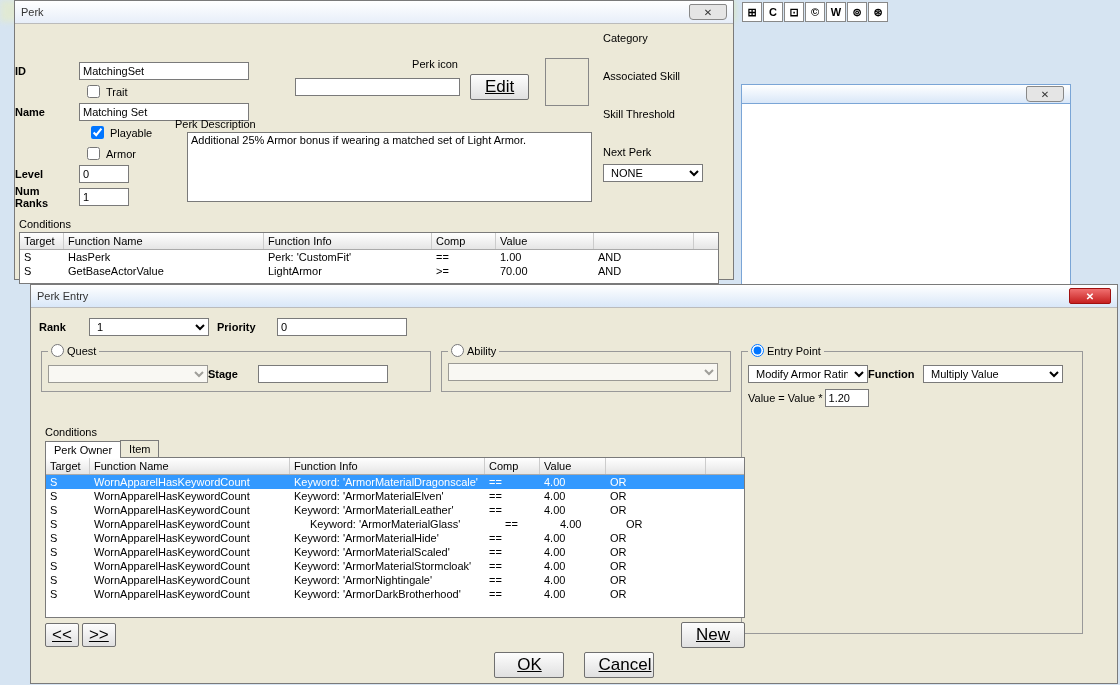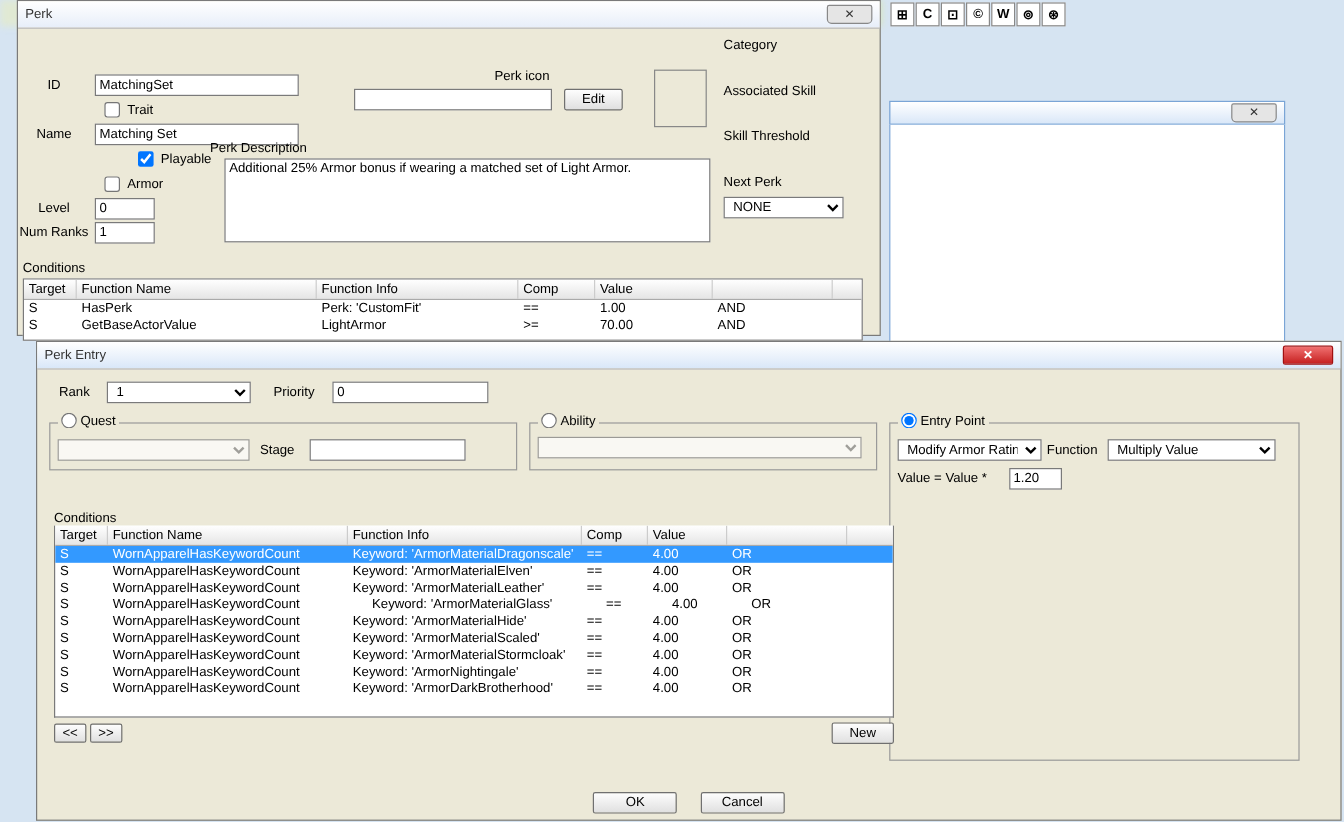--- a/index.html
+++ b/index.html
@@ -3,25 +3,25 @@
 <meta charset="utf-8">
 <style>
 * { box-sizing: border-box; font-family: "Segoe UI", Tahoma, sans-serif; font-size: 11px; }
 body { margin: 0; background: #d6e4f2; width: 1120px; height: 685px; overflow: hidden; position: relative; }
 
 .window { position: absolute; background: #ece9d8; border: 1px solid #7a7a7a; }
 .window-title { background: linear-gradient(#fff,#e7eef9); padding: 3px 6px; font-size: 11px; color: #333; border-bottom: 1px solid #bbb; display:flex; justify-content:space-between; align-items:center;}
 .close-btn { background: linear-gradient(#f07070,#c62020); color:#fff; width:42px; height:16px; border-radius:2px; border:1px solid #a01010; display:flex; align-items:center; justify-content:center; font-weight:bold; font-size:10px; cursor:pointer;}
 .close-gray { background:#e5e5e5; color:#333; border:1px solid #888; width:38px; height:16px; border-radius:2px 2px 4px 4px; display:flex; align-items:center; justify-content:center; font-size:10px; cursor:pointer; margin-left:auto;}
 .row { display:flex; align-items:center; margin:2px 0; }
-.lbl { text-align:center; padding-right:4px; }
+.lbl { text-align:left; padding-right:4px;font-weight:bold; }
 input[type=text], textarea, select { background:#fff; border:1px solid #7a7a7a; padding:1px 3px; font-size:11px; }
 input[type=text] { height:18px; }
 textarea { resize:none; }
-.btn { background:linear-gradient(#fdfdfd,#e0e0e0); border:1px solid #707070; padding:2px 14px; cursor:pointer; font-size:11px; border-radius:2px; }
+.btn { background:linear-gradient(#fdfdfd,#e0e0e0); border:1px solid #707070; padding:2px 14px; cursor:pointer; font-size:17px; border-radius:2px;text-decoration:underline; }
 .btn-sm { padding:1px 6px; }
 fieldset { border:1px solid #999; margin:2px; padding:4px 6px; }
 legend { font-size:11px; padding:0 3px; }
 .grid { background:#fff; border:1px solid #7a7a7a; }
 .grid-head { display:flex; background:linear-gradient(#fff,#e5e5e5); border-bottom:1px solid #aaa; }
 .grid-head div { border-right:1px solid #ccc; padding:2px 4px; font-size:11px; }
 .grid-row { display:flex; }
 .grid-row div { padding:1px 4px; font-size:11px; overflow:hidden; white-space:nowrap; }
 .grid-row.sel { background:#3399ff; color:#fff; }
 .tabbar { display:flex; border-bottom:1px solid #7a7a7a; margin-top:2px;}
@@ -74,21 +74,21 @@
       <div class="row" style="padding-left:68px;">
           <label class="checkbox">
             <input type="checkbox" style="">
             <span>Trait</span>
           </label>
         </div>
       <div class="row">
           <div class="lbl" style="width:64px;">Name</div>
         <input type="text" style="width: 170px;" value="Matching Set">
         </div>
-      <div class="row" style="padding-left:96px;">
+      <div class="row" style="padding-left:72px;">
           <label class="checkbox">
             <input type="checkbox" checked="" style="">
             <span>Playable</span>
           </label>
         </div>
       <div class="row" style="padding-left:68px;">
           <label class="checkbox">
             <input type="checkbox" style="">
             <span>Armor</span>
           </label>
@@ -197,27 +197,31 @@
               <input type="radio" name="mode" checked="" style="">
               <span>Entry Point</span>
             </label></legend>
         <div class="row" style="margin-bottom:6px;">
           <select style="width:120px;"><option>Modify Armor Rating</option></select>
           <div class="lbl" style="width:55px;">Function</div>
           <select style="width:140px;"><option>Multiply Value</option></select>
         </div>
         <div class="row">
           <span>Value = Value *</span>
-          <input type="text" style="width: 44px; margin-left: 18px;" value="1.20">
+          <input type="text" style="width: 44px; margin-left: 2px;" value="1.20">
         </div>
       </fieldset>
     </div>
 
     <div style="position:absolute; left:14px; top:118px; width:700px;">
       <div>Conditions</div>
+      <div class="tabbar">
+        <div class="tab active">Perk Owner</div>
+        <div class="tab">Item</div>
+      </div>
       <div class="grid" id="entry-cond-grid" style="border-top:none; height:160px; overflow:auto;">
           <div class="grid-head">
             <div style="width: 44px;">Target</div>
             <div style="width: 200px;">Function Name</div>
             <div style="width: 195px;">Function Info</div>
             <div style="width: 55px;">Comp</div>
             <div style="width: 66px;">Value</div>
             <div style="width: 100px;"></div>
           </div>
           <div class="grid-row sel">

